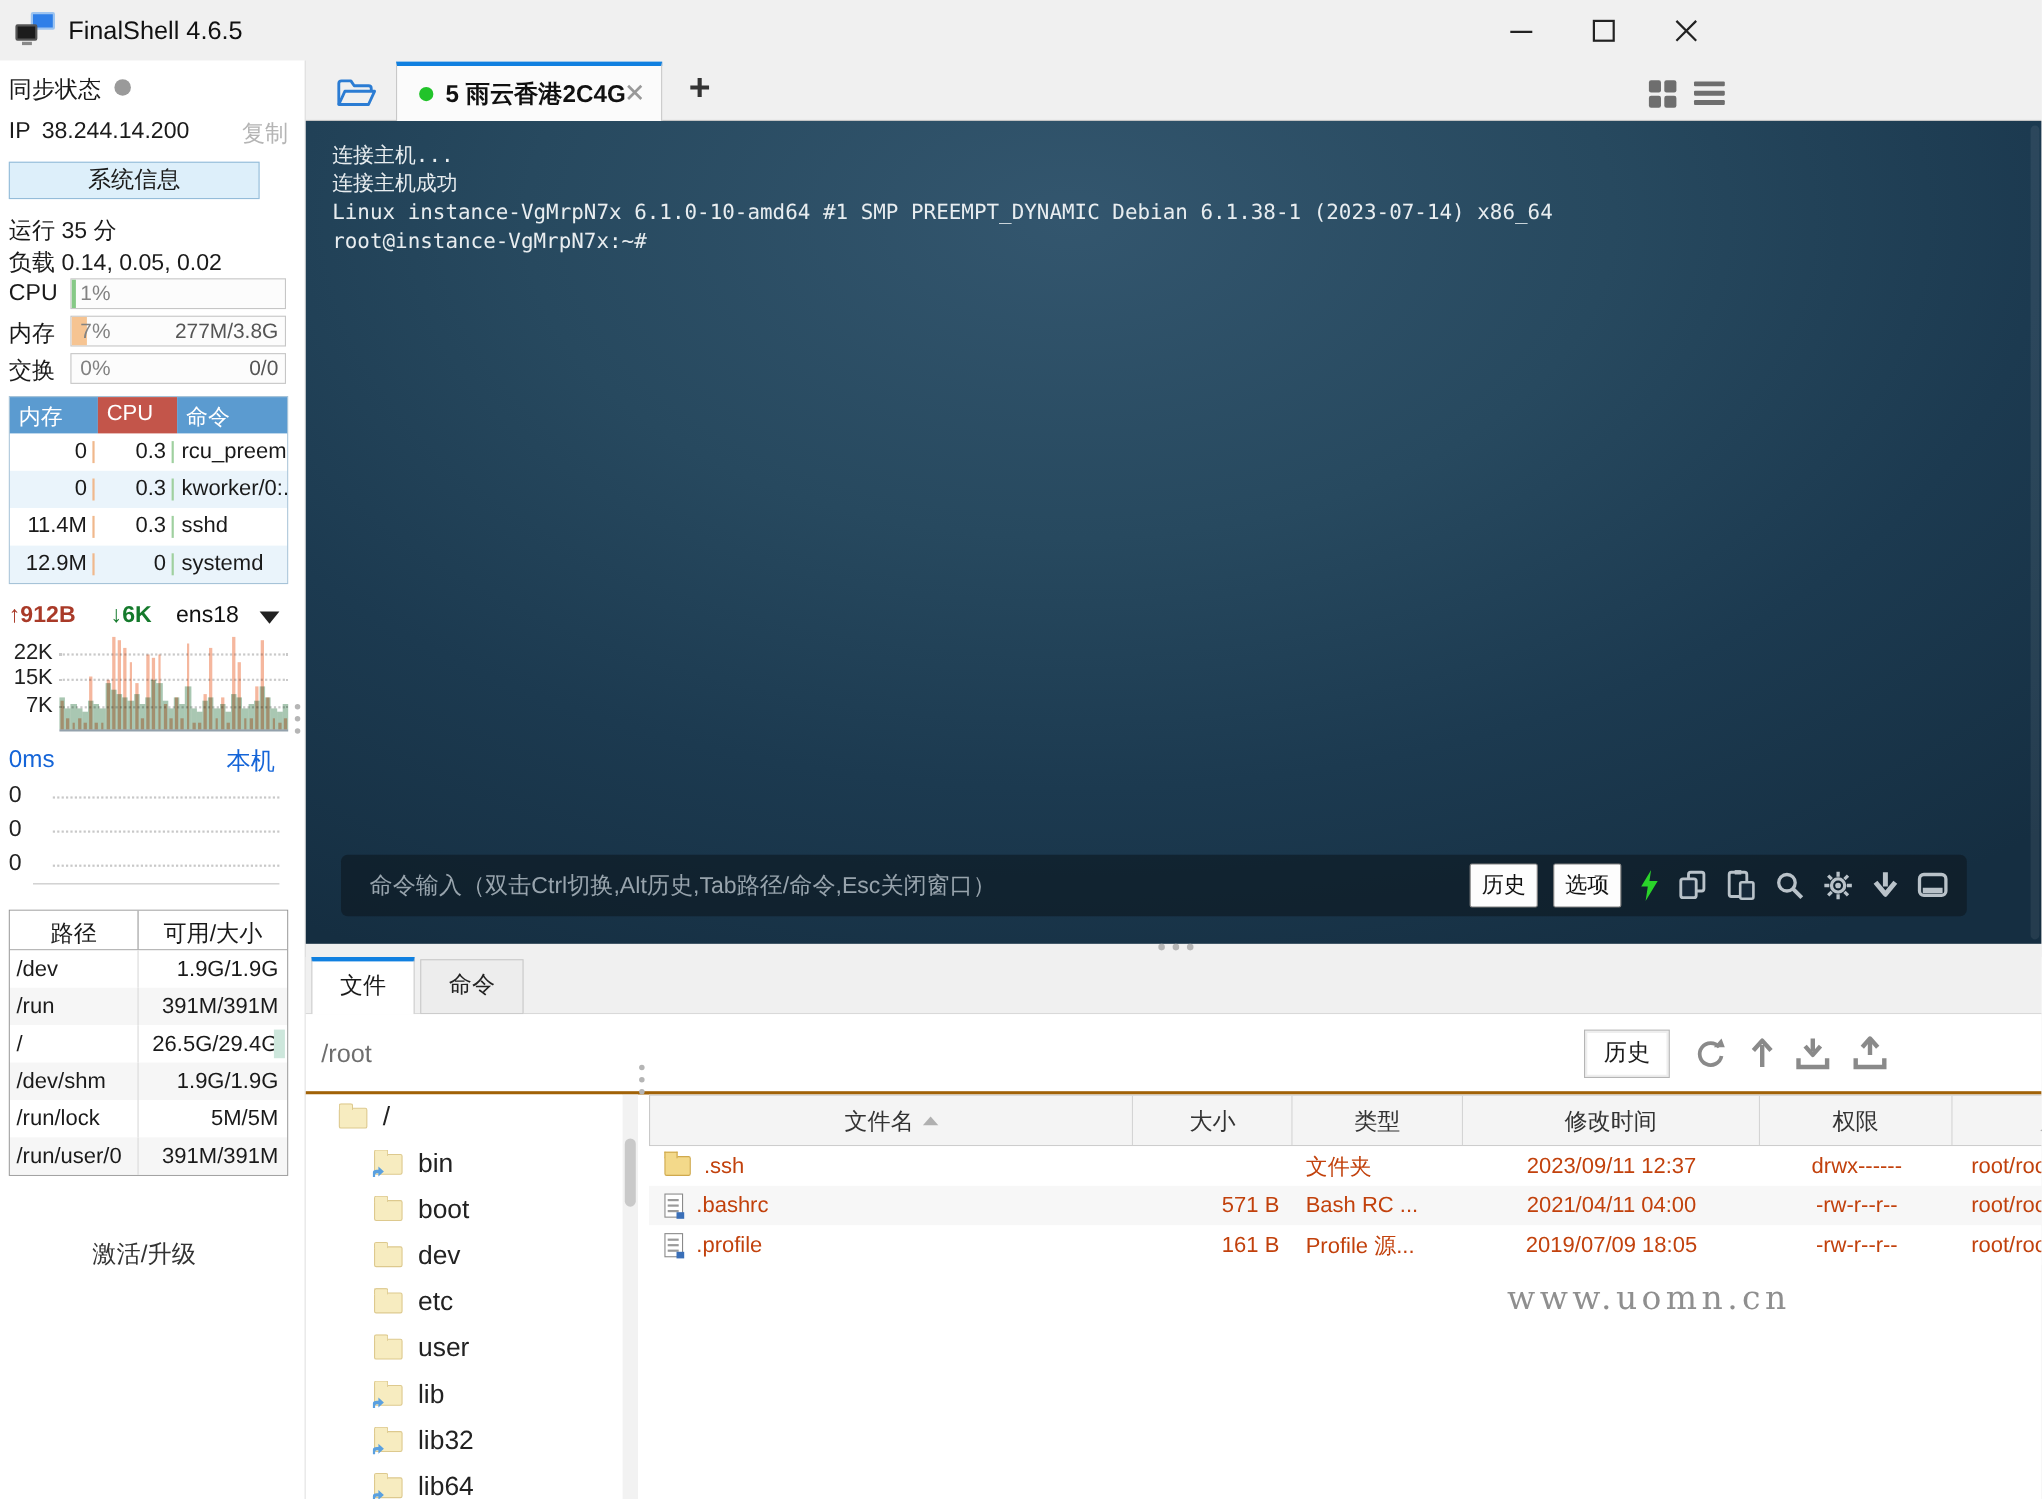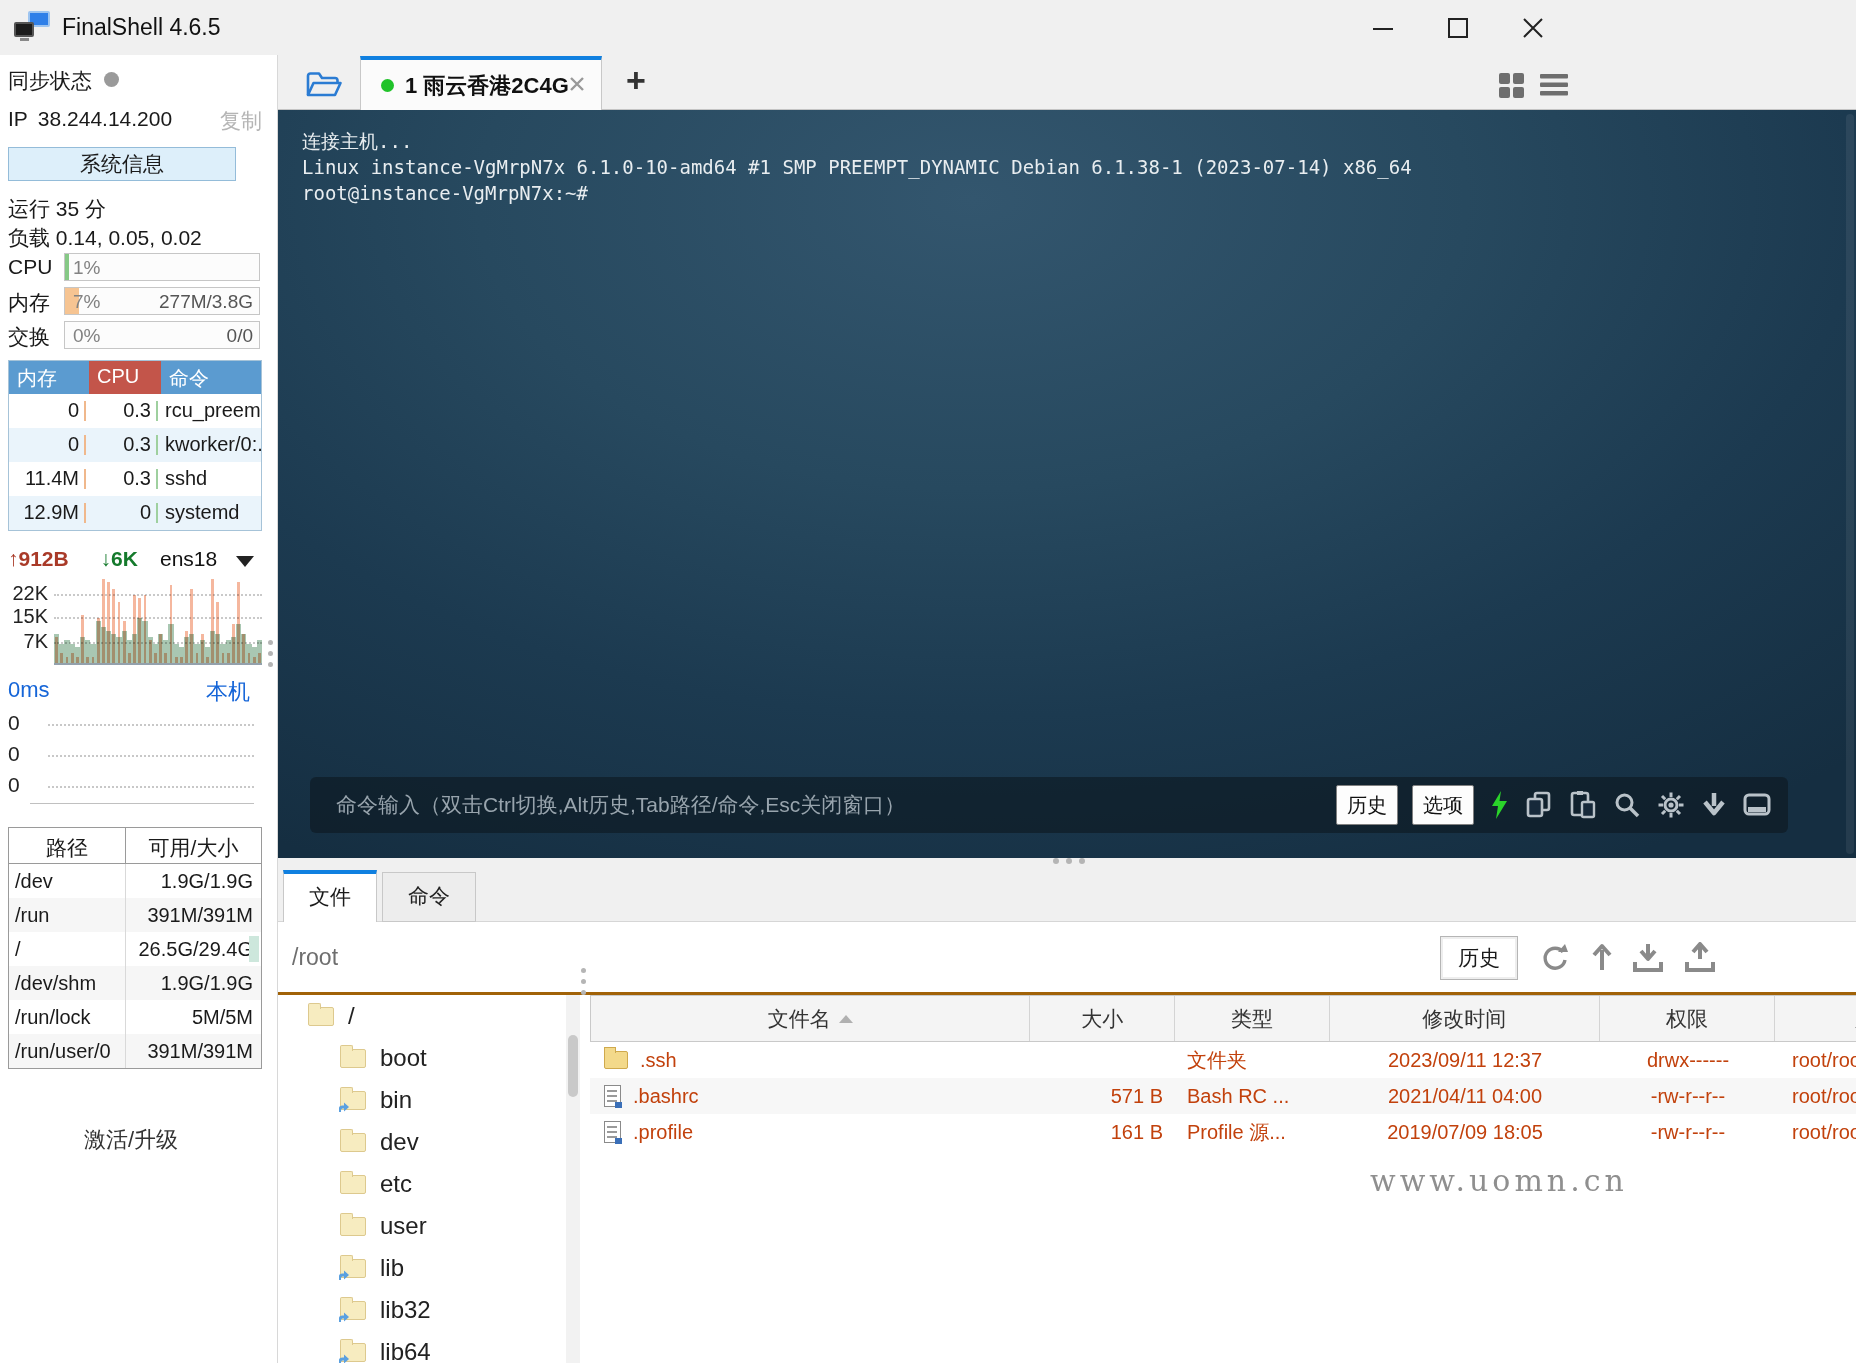--- a/index.html
+++ b/index.html
@@ -406,21 +406,21 @@
 
     <div class="tabbar">
       <div class="folder-btn">
         <svg width="38" height="30" viewBox="0 0 38 30">
           <path d="M3 25 V6 q0-2.5 2.5-2.5 h8.5 l3 4.5 h13 q2.5 0 2.5 2.5 v2.5" fill="none" stroke="#2b7cd3" stroke-width="2.6" stroke-linejoin="round"></path>
           <path d="M3 25 l5.5-12 h27 l-5.5 12 z" fill="none" stroke="#2b7cd3" stroke-width="2.6" stroke-linejoin="round"></path>
         </svg>
       </div>
       <div class="term-tab">
         <span class="tab-dot"></span>
-        <span class="tab-title">1 雨云香港2C4G</span>
+        <span class="tab-title">5 雨云香港2C4G</span>
         <span class="tab-close">
           <svg width="20" height="20">
               <path d="M4 4 L16 16 M16 4 L4 16" stroke="#999" stroke-width="2.4" fill="none"></path>
             </svg>
         </span>
       </div>
       <div class="newtab-btn">+</div>
       <div class="icon-grid">
         <svg width="28" height="28">
           <rect x="2" y="2" width="11" height="11" rx="2" fill="#6e6e6e"></rect>
@@ -432,21 +432,21 @@
       <div class="icon-burger">
         <svg width="30" height="24">
           <rect x="1" y="1" width="28" height="4.5" rx="1" fill="#6e6e6e"></rect>
             <rect x="1" y="9.5" width="28" height="4.5" rx="1" fill="#6e6e6e"></rect>
             <rect x="1" y="18" width="28" height="4.5" rx="1" fill="#6e6e6e"></rect>
         </svg>
       </div>
     </div>
 
     <div class="terminal">
-      <div class="term-lines" id="term-lines"><div>连接主机...</div><div>Linux instance-VgMrpN7x 6.1.0-10-amd64 #1 SMP PREEMPT_DYNAMIC Debian 6.1.38-1 (2023-07-14) x86_64</div><div>root@instance-VgMrpN7x:~#</div></div>
+      <div class="term-lines" id="term-lines"><div>连接主机...</div><div>连接主机成功</div><div>Linux instance-VgMrpN7x 6.1.0-10-amd64 #1 SMP PREEMPT_DYNAMIC Debian 6.1.38-1 (2023-07-14) x86_64</div><div>root@instance-VgMrpN7x:~#</div></div>
       <div class="term-scroll"></div>
       <div class="cmdbar">
         <div class="cmd-placeholder">命令输入（双击Ctrl切换,Alt历史,Tab路径/命令,Esc关闭窗口）</div>
         <div class="cmd-right">
           <div class="cmd-btn">历史</div>
           <div class="cmd-btn">选项</div>
           <div class="cmd-ico">
             <svg width="22" height="30" viewBox="0 0 22 30">
               <polygon points="13,1 4,16 10,16 8,29 19,11 11.5,11" fill="#2ad42a"></polygon>
             </svg>
@@ -536,30 +536,30 @@
           </svg>
         </div>
       </div>
 
       <div class="tree" id="tree">
           <div class="titem root">
             <span class="ficon"></span>
             <span>/</span>
           </div>
           <div class="titem">
-            <span class="ficon"></span>
-            <span>boot</span>
-          </div>
-          <div class="titem">
             <span class="ficon">
               <svg class="linkmark" viewBox="0 0 12 12">
                 <path d="M1 11 V7 Q1 4.5 4.5 4.5 H6 V1.5 L11 6 L6 10.5 V7.5 H4.5 Q3 7.5 3 9.5 V11 Z" fill="#5aa0e0"></path>
               </svg>
             </span>
             <span>bin</span>
+          </div>
+          <div class="titem">
+            <span class="ficon"></span>
+            <span>boot</span>
           </div>
           <div class="titem">
             <span class="ficon"></span>
             <span>dev</span>
           </div>
           <div class="titem">
             <span class="ficon"></span>
             <span>etc</span>
           </div>
           <div class="titem">

